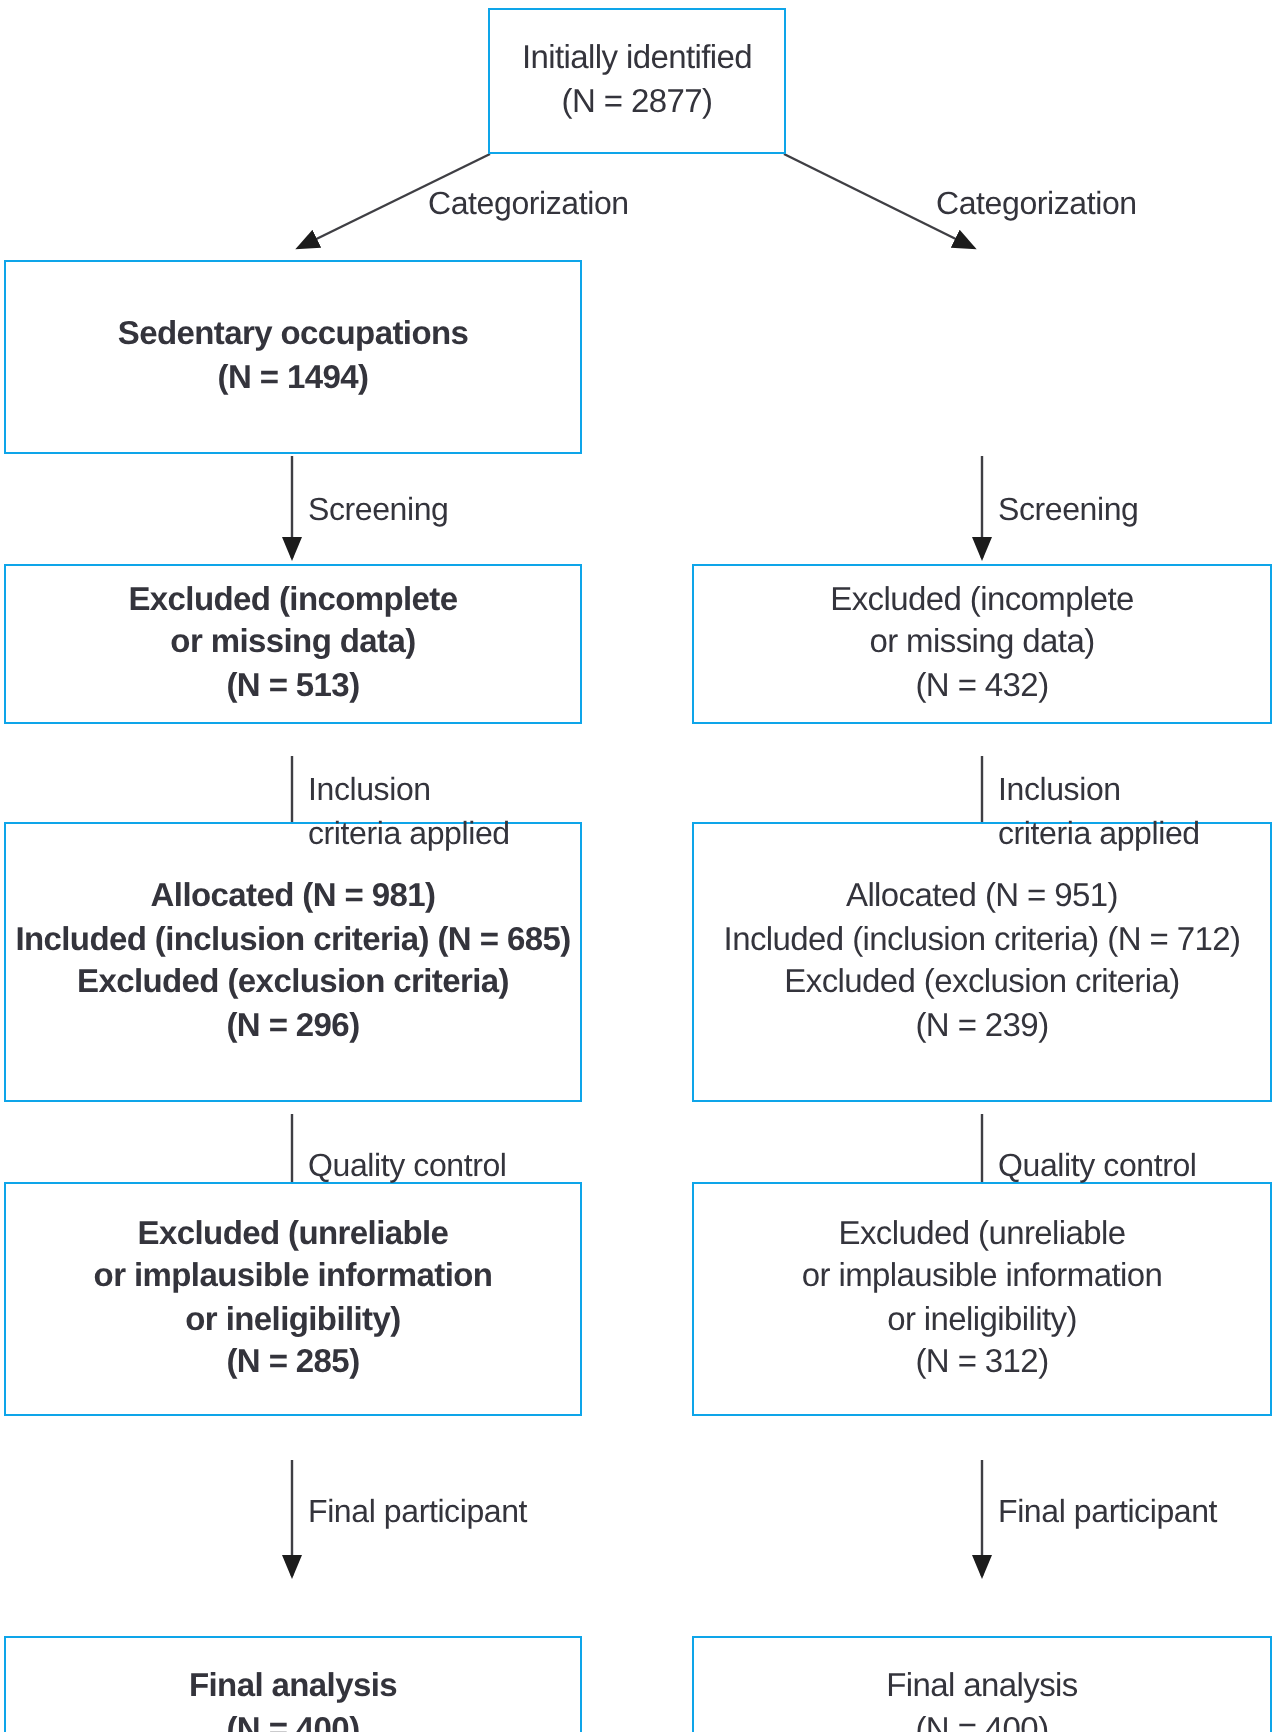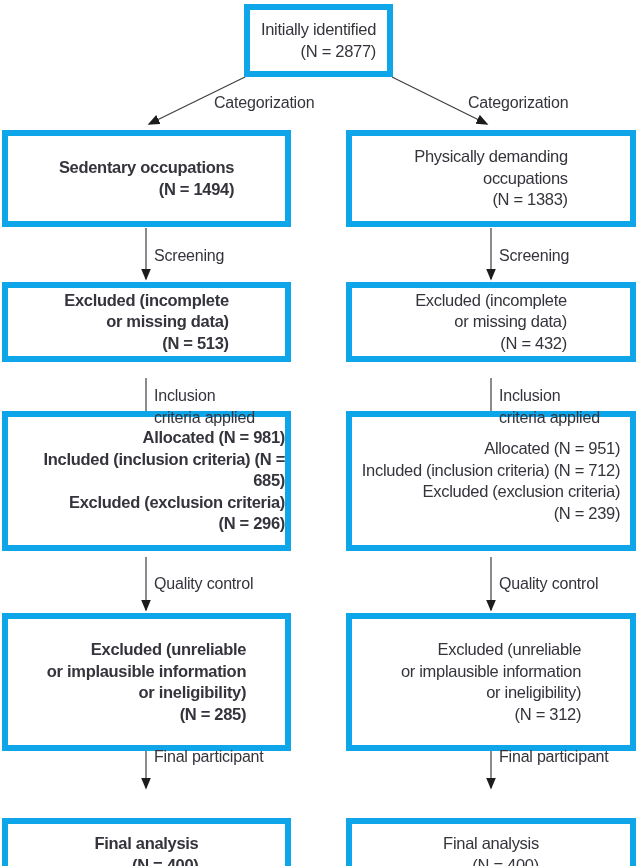--- a/index.html
+++ b/index.html
@@ -14,46 +14,46 @@
   }
   .arrow-layer {
     position: absolute;
     left: 0; top: 0;
     width: 638px; height: 866px;
     z-index: 1;
   }
   .node {
     position: absolute;
     box-sizing: border-box;
-    border: 6px solid #0ea5e9;
+    border: 1px solid #0ea5e9;
     background: #ffffff;
     display: flex;
     flex-direction: column;
     align-items: center;
     justify-content: center;
-    text-align: right;
+    text-align: center;
     font-size: 16.5px;
     line-height: 21.5px;
     letter-spacing: -0.3px;
     z-index: 2;
   }
   .edge-label {
     position: absolute;
     font-size: 16px;
     line-height: 22px;
     letter-spacing: -0.2px;
     white-space: nowrap;
     z-index: 3;
   }
   .col-left  { left: 2px;   width: 289px; font-weight: bold; }
   .col-right { left: 346px; width: 290px; }
   .row-1 { top: 130px; height: 97px; }
   .row-2 { top: 282px; height: 80px; }
   .row-3 { top: 411px; height: 140px; }
-  .row-4 { top: 613px; height: 138px; }
+  .row-4 { top: 591px; height: 117px; }
   .row-5 { top: 818px; height: 73px; }
 </style>
 </head>
 <body>
 
 <div class="stage">
 
   <svg class="arrow-layer" width="638" height="866" viewBox="0 0 638 866" xmlns="http://www.w3.org/2000/svg">
     <defs>
       <marker id="ah" markerUnits="userSpaceOnUse" markerWidth="14" markerHeight="12" refX="10.5" refY="5" orient="auto">
@@ -79,21 +79,20 @@
 
   <div class="edge-label" style="left:214px; top:92px;">Categorization</div>
   <div class="edge-label" style="left:468px; top:92px;">Categorization</div>
 
   <div class="node col-left row-1">Sedentary occupations<br>(N = 1494)</div>
   <div class="node col-left row-2">Excluded (incomplete<br>or missing data)<br>(N = 513)</div>
   <div class="node col-left row-3">Allocated (N = 981)<br>Included (inclusion criteria) (N = 685)<br>Excluded (exclusion criteria)<br>(N = 296)</div>
   <div class="node col-left row-4">Excluded (unreliable<br>or implausible information<br>or ineligibility)<br>(N = 285)</div>
   <div class="node col-left row-5">Final analysis<br>(N = 400)</div>
 
-  <div class="node col-right row-1">Physically demanding<br>occupations<br>(N = 1383)</div>
   <div class="node col-right row-2">Excluded (incomplete<br>or missing data)<br>(N = 432)</div>
   <div class="node col-right row-3">Allocated (N = 951)<br>Included (inclusion criteria) (N = 712)<br>Excluded (exclusion criteria)<br>(N = 239)</div>
   <div class="node col-right row-4">Excluded (unreliable<br>or implausible information<br>or ineligibility)<br>(N = 312)</div>
   <div class="node col-right row-5">Final analysis<br>(N = 400)</div>
 
   <div class="edge-label" style="left:154px; top:245px;">Screening</div>
   <div class="edge-label" style="left:154px; top:385px;">Inclusion<br>criteria applied</div>
   <div class="edge-label" style="left:154px; top:573px;">Quality control</div>
   <div class="edge-label" style="left:154px; top:746px;">Final participant</div>
 

